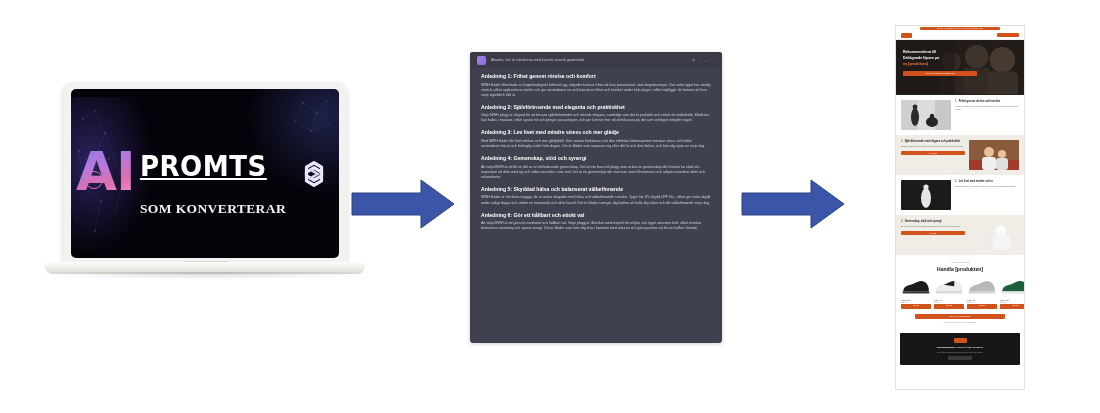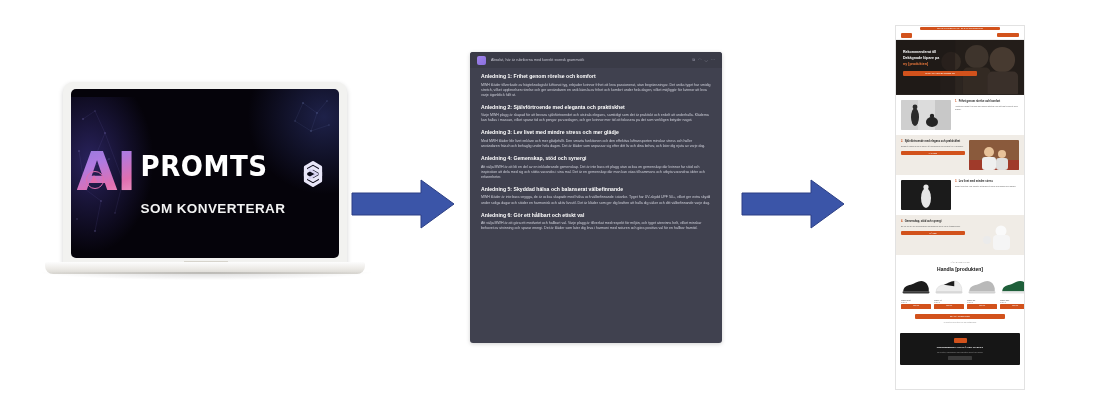--- a/index.html
+++ b/index.html
@@ -57,23 +57,23 @@
     position:absolute; left:13.5px; top:30.5px;
     width:0;height:0; border-left:4.5px solid transparent; border-right:4.5px solid transparent;
     border-bottom:8px solid #e06fb0;
   }
   .title-block { text-align:left; }
   .t-big {
     font-family:"DejaVu Sans Condensed","DejaVu Sans", sans-serif;
     font-weight:800; color:#ffffff;
     font-size:29px; line-height:29px; letter-spacing:.5px;
   }
-  .t-big.second { margin-top:20px; }
+  .t-big.second { margin-top:20px;text-decoration:underline; }
   .t-sub {
-    font-family:Liberation Sans, sans-serif;
+    font-family:Liberation Serif, serif;
     font-weight:700; color:#f2f2f2;
     font-size:13.5px; line-height:15px; letter-spacing:.4px; margin-top:20px;
   }
   .oa-logo { width:40px; height:40px; flex:none; }
   .laptop-base {
     position:absolute; left:0; top:180px; width:320px; height:12px;
     background: linear-gradient(180deg,#fdfdfd 0%, #eceae6 55%, #d9d7d2 100%);
     border-radius:2px 2px 8px 8px;
   }
   .laptop-notch {

